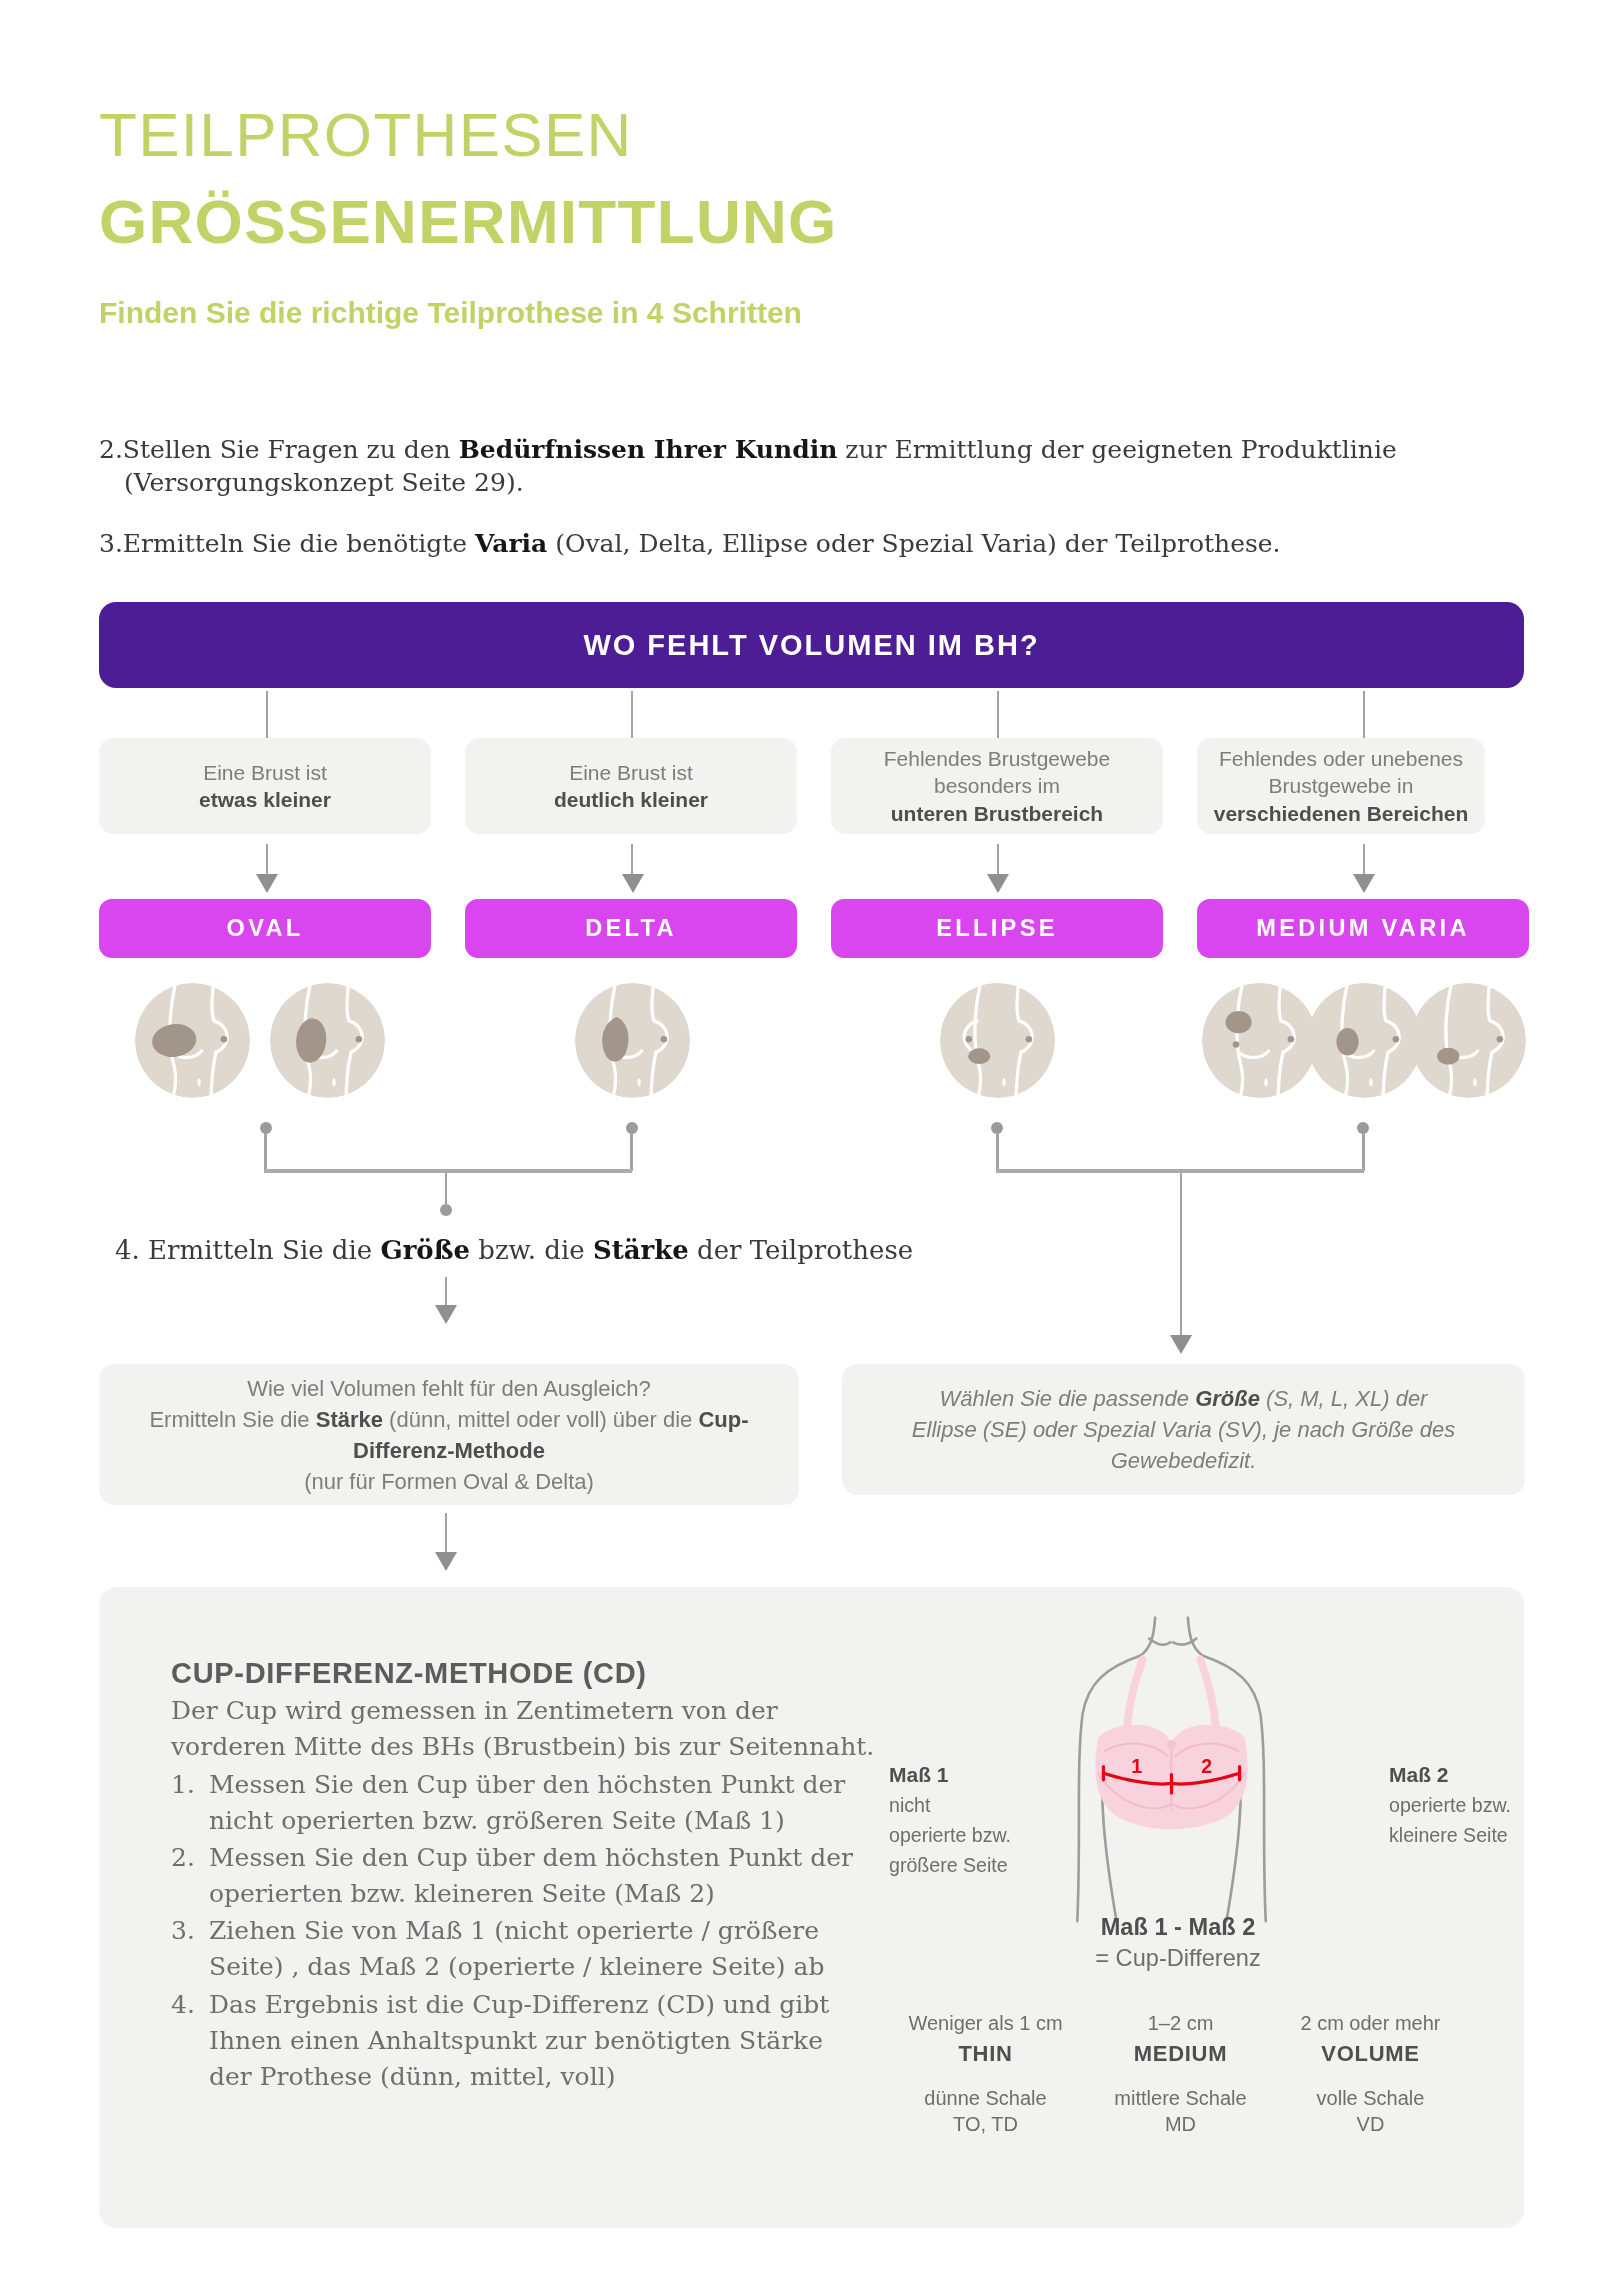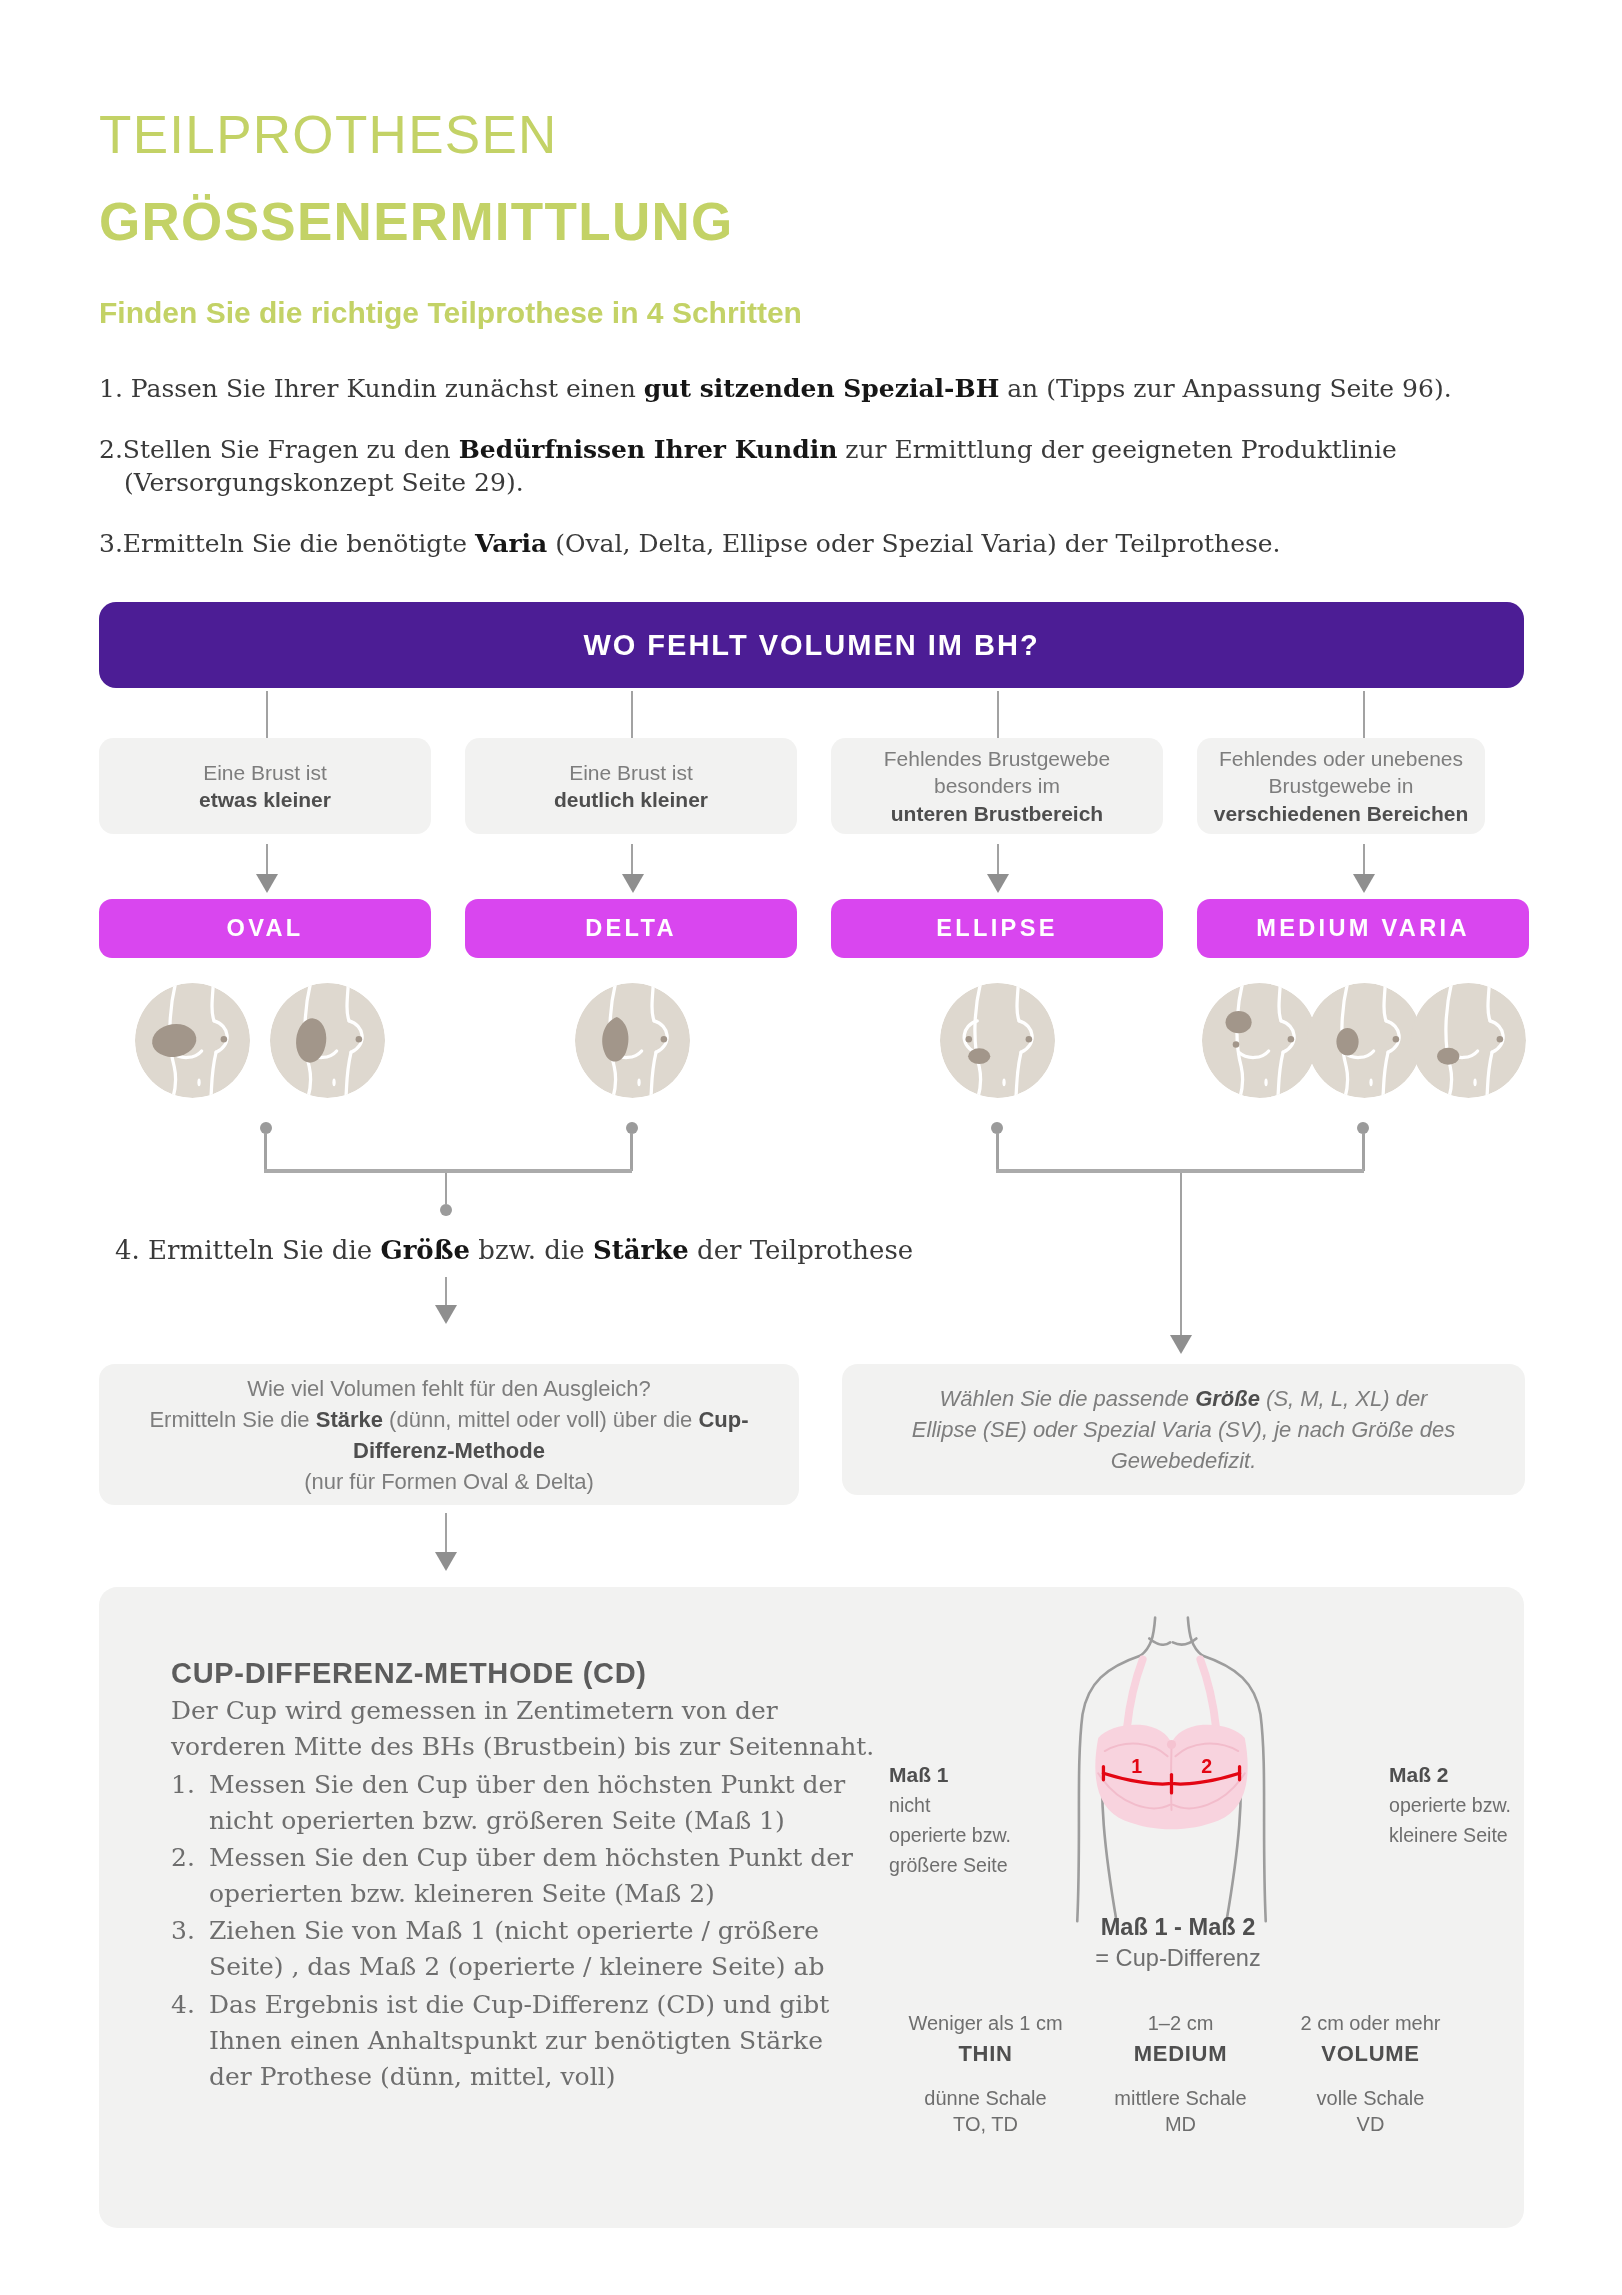--- a/index.html
+++ b/index.html
@@ -1,21 +1,21 @@
 <!DOCTYPE html>
 <html style="font-size:10.5px"><head>
 <meta charset="utf-8">
 <style>
   html,body{margin:0;padding:0;background:#ffffff;}
   #page{position:relative;width:1623px;height:2295px;background:#ffffff;overflow:hidden;
         font-family:"Liberation Sans",sans-serif;}
   .abs{position:absolute;}
 
   
-  .title{color:#c3d266;font-weight:700;font-size:53px;letter-spacing:1.3px;line-height:73px;white-space:nowrap;}
+  .title{color:#c3d266;font-weight:700;font-size:62px;letter-spacing:1.3px;line-height:73px;white-space:nowrap;}
   .title.light{font-weight:400;}
   .subtitle{color:#c3d266;font-weight:700;font-size:30px;white-space:nowrap;}
 
   
   .step{font-family:"DejaVu Serif","Liberation Serif",serif;font-size:25px;color:#3a3a3a;
         line-height:33px;white-space:nowrap;}
   .step .b{font-weight:700;color:#161616;}
   .step4{font-family:"DejaVu Serif","Liberation Serif",serif;font-size:26px;color:#3a3a3a;white-space:nowrap;}
   .step4 .b{font-weight:700;color:#161616;}
 
@@ -58,21 +58,20 @@
 </style>
 </head>
 <body>
 
 <div id="page">
 
   <div class="abs title light" style="left:99px;top:98px;">TEILPROTHESEN</div>
   <div class="abs title" style="left:99px;top:185px;">GRÖSSENERMITTLUNG</div>
   <div class="abs subtitle" style="left:99px;top:296px;">Finden Sie die richtige Teilprothese in 4 Schritten</div>
 
-  <div class="abs step" style="left:99px;top:372px;"><span>1.</span>&nbsp;<span>Passen Sie Ihrer Kundin zunächst einen </span><span class="b">gut sitzenden Spezial-BH</span><span> an (Tipps zur Anpassung Seite 96).</span></div>
   <div class="abs step" style="left:99px;top:433px;"><span>2.</span><span>Stellen Sie Fragen zu den </span><span class="b">Bedürfnissen Ihrer Kundin</span><span> zur Ermittlung der geeigneten Produktlinie</span></div>
   <div class="abs step" style="left:124px;top:466px;">(Versorgungskonzept Seite 29).</div>
   <div class="abs step" style="left:99px;top:527px;"><span>3.</span><span>Ermitteln Sie die benötigte </span><span class="b">Varia</span><span> (Oval, Delta, Ellipse oder Spezial Varia) der Teilprothese.</span></div>
 
   <div class="abs banner" style="left:99px;top:602px;width:1425px;height:86px;">WO FEHLT VOLUMEN IM BH?</div>
 
   <div class="abs stem" style="left:266px;top:691px;height:47px;"></div>
   <div class="abs stem" style="left:631px;top:691px;height:47px;"></div>
   <div class="abs stem" style="left:997px;top:691px;height:47px;"></div>
   <div class="abs stem" style="left:1363px;top:691px;height:47px;"></div>

